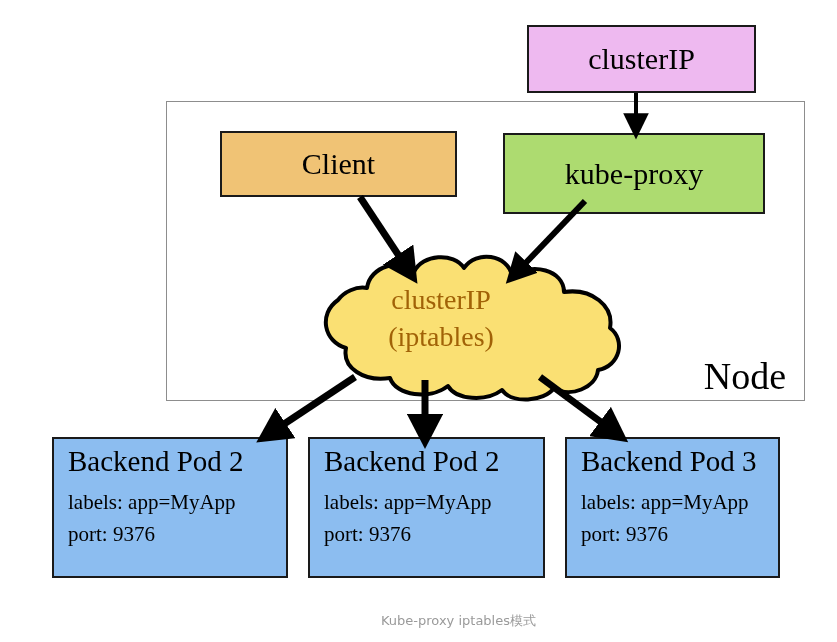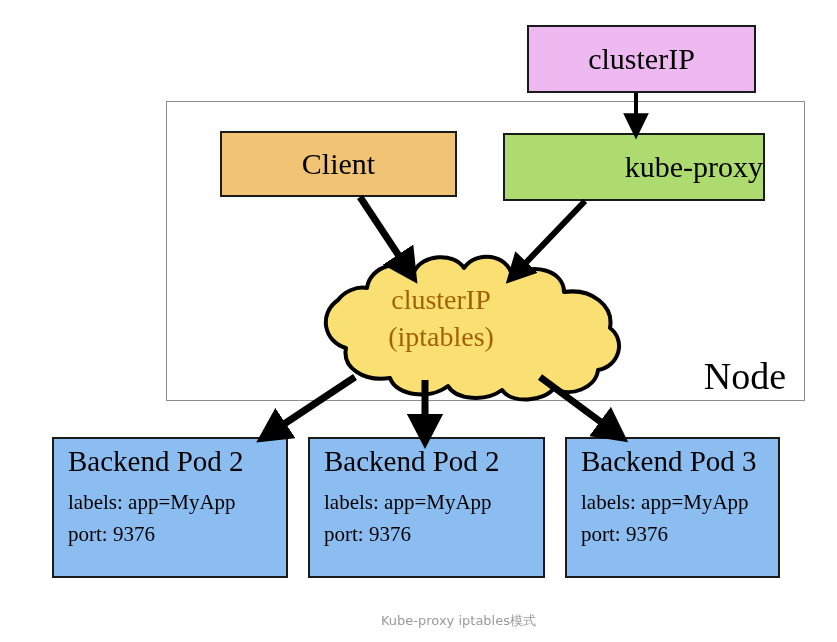--- a/index.html
+++ b/index.html
@@ -68,24 +68,23 @@
     height: 66px;
     background: #f0c375;
     font-size: 30px;
   }
 
   
   #kubeproxy-box {
     left: 503px;
     top: 133px;
     width: 262px;
-    height: 68px;
+    height: 81px;
     background: #addb70;
     font-size: 30px;
-    align-items: flex-end;
   }
 
   
   #cloud-wrap {
     position: absolute;
     left: 296px;
     top: 252px;
     width: 336px;
     height: 152px;
   }

